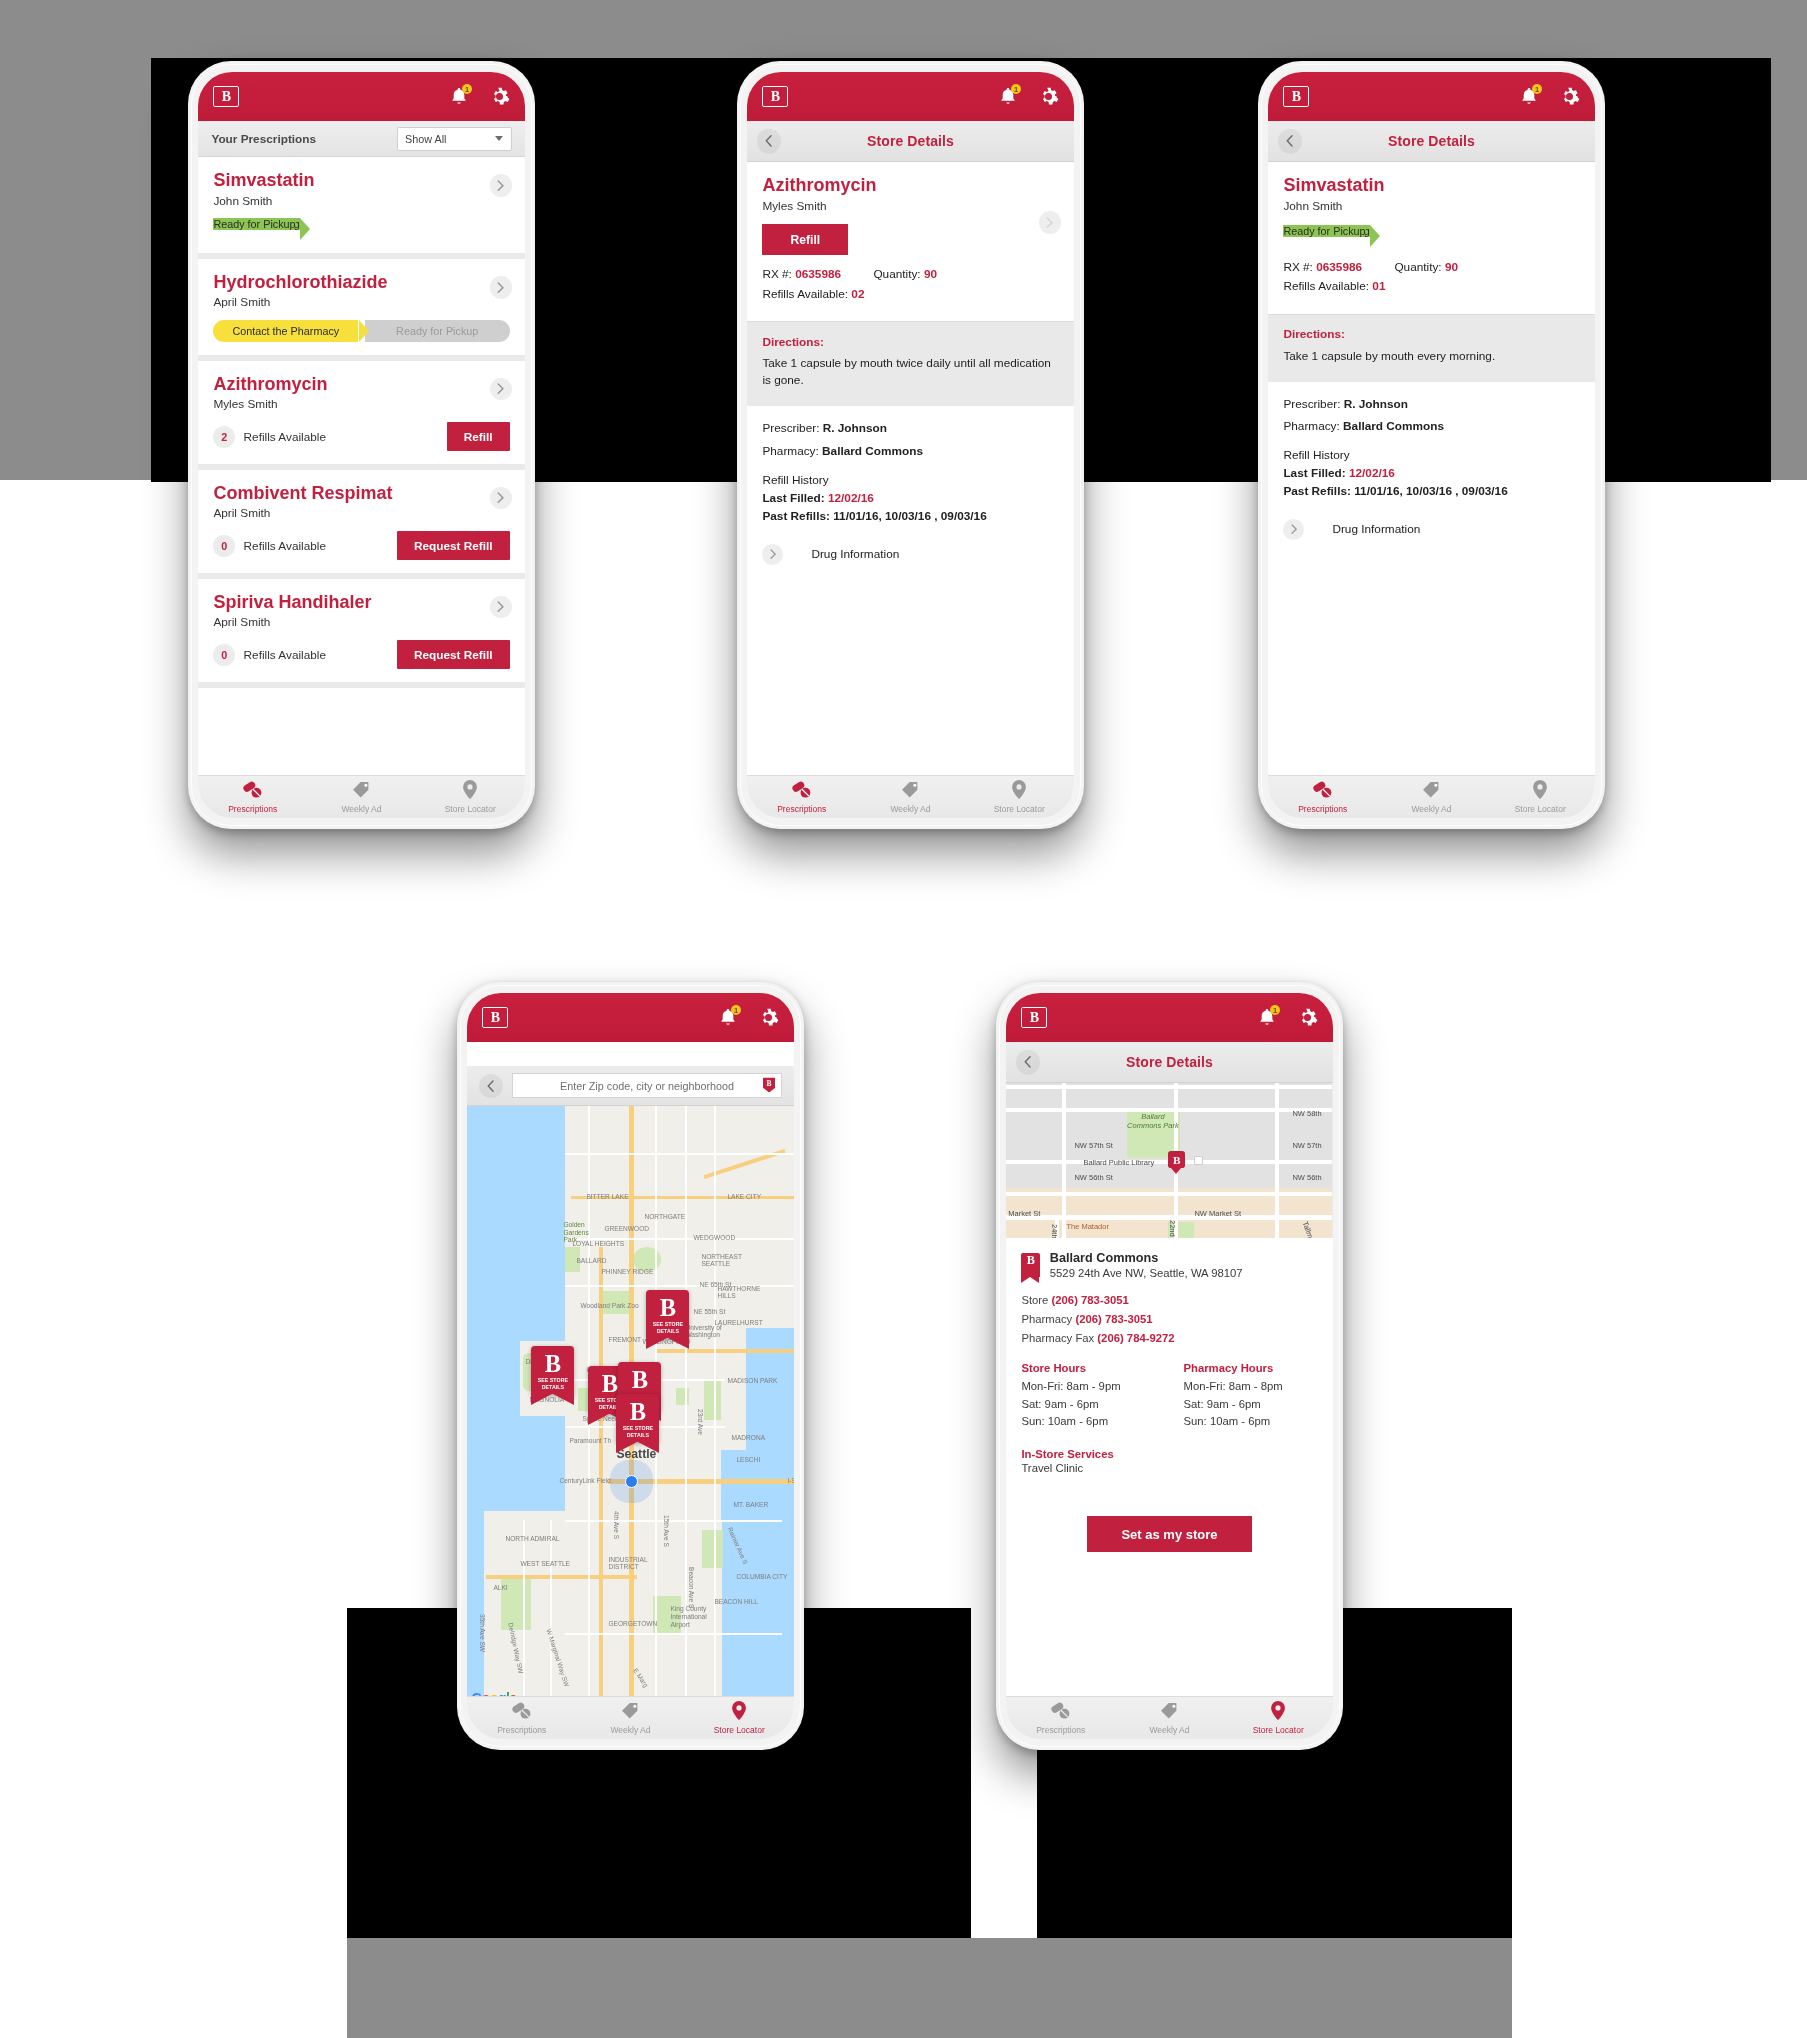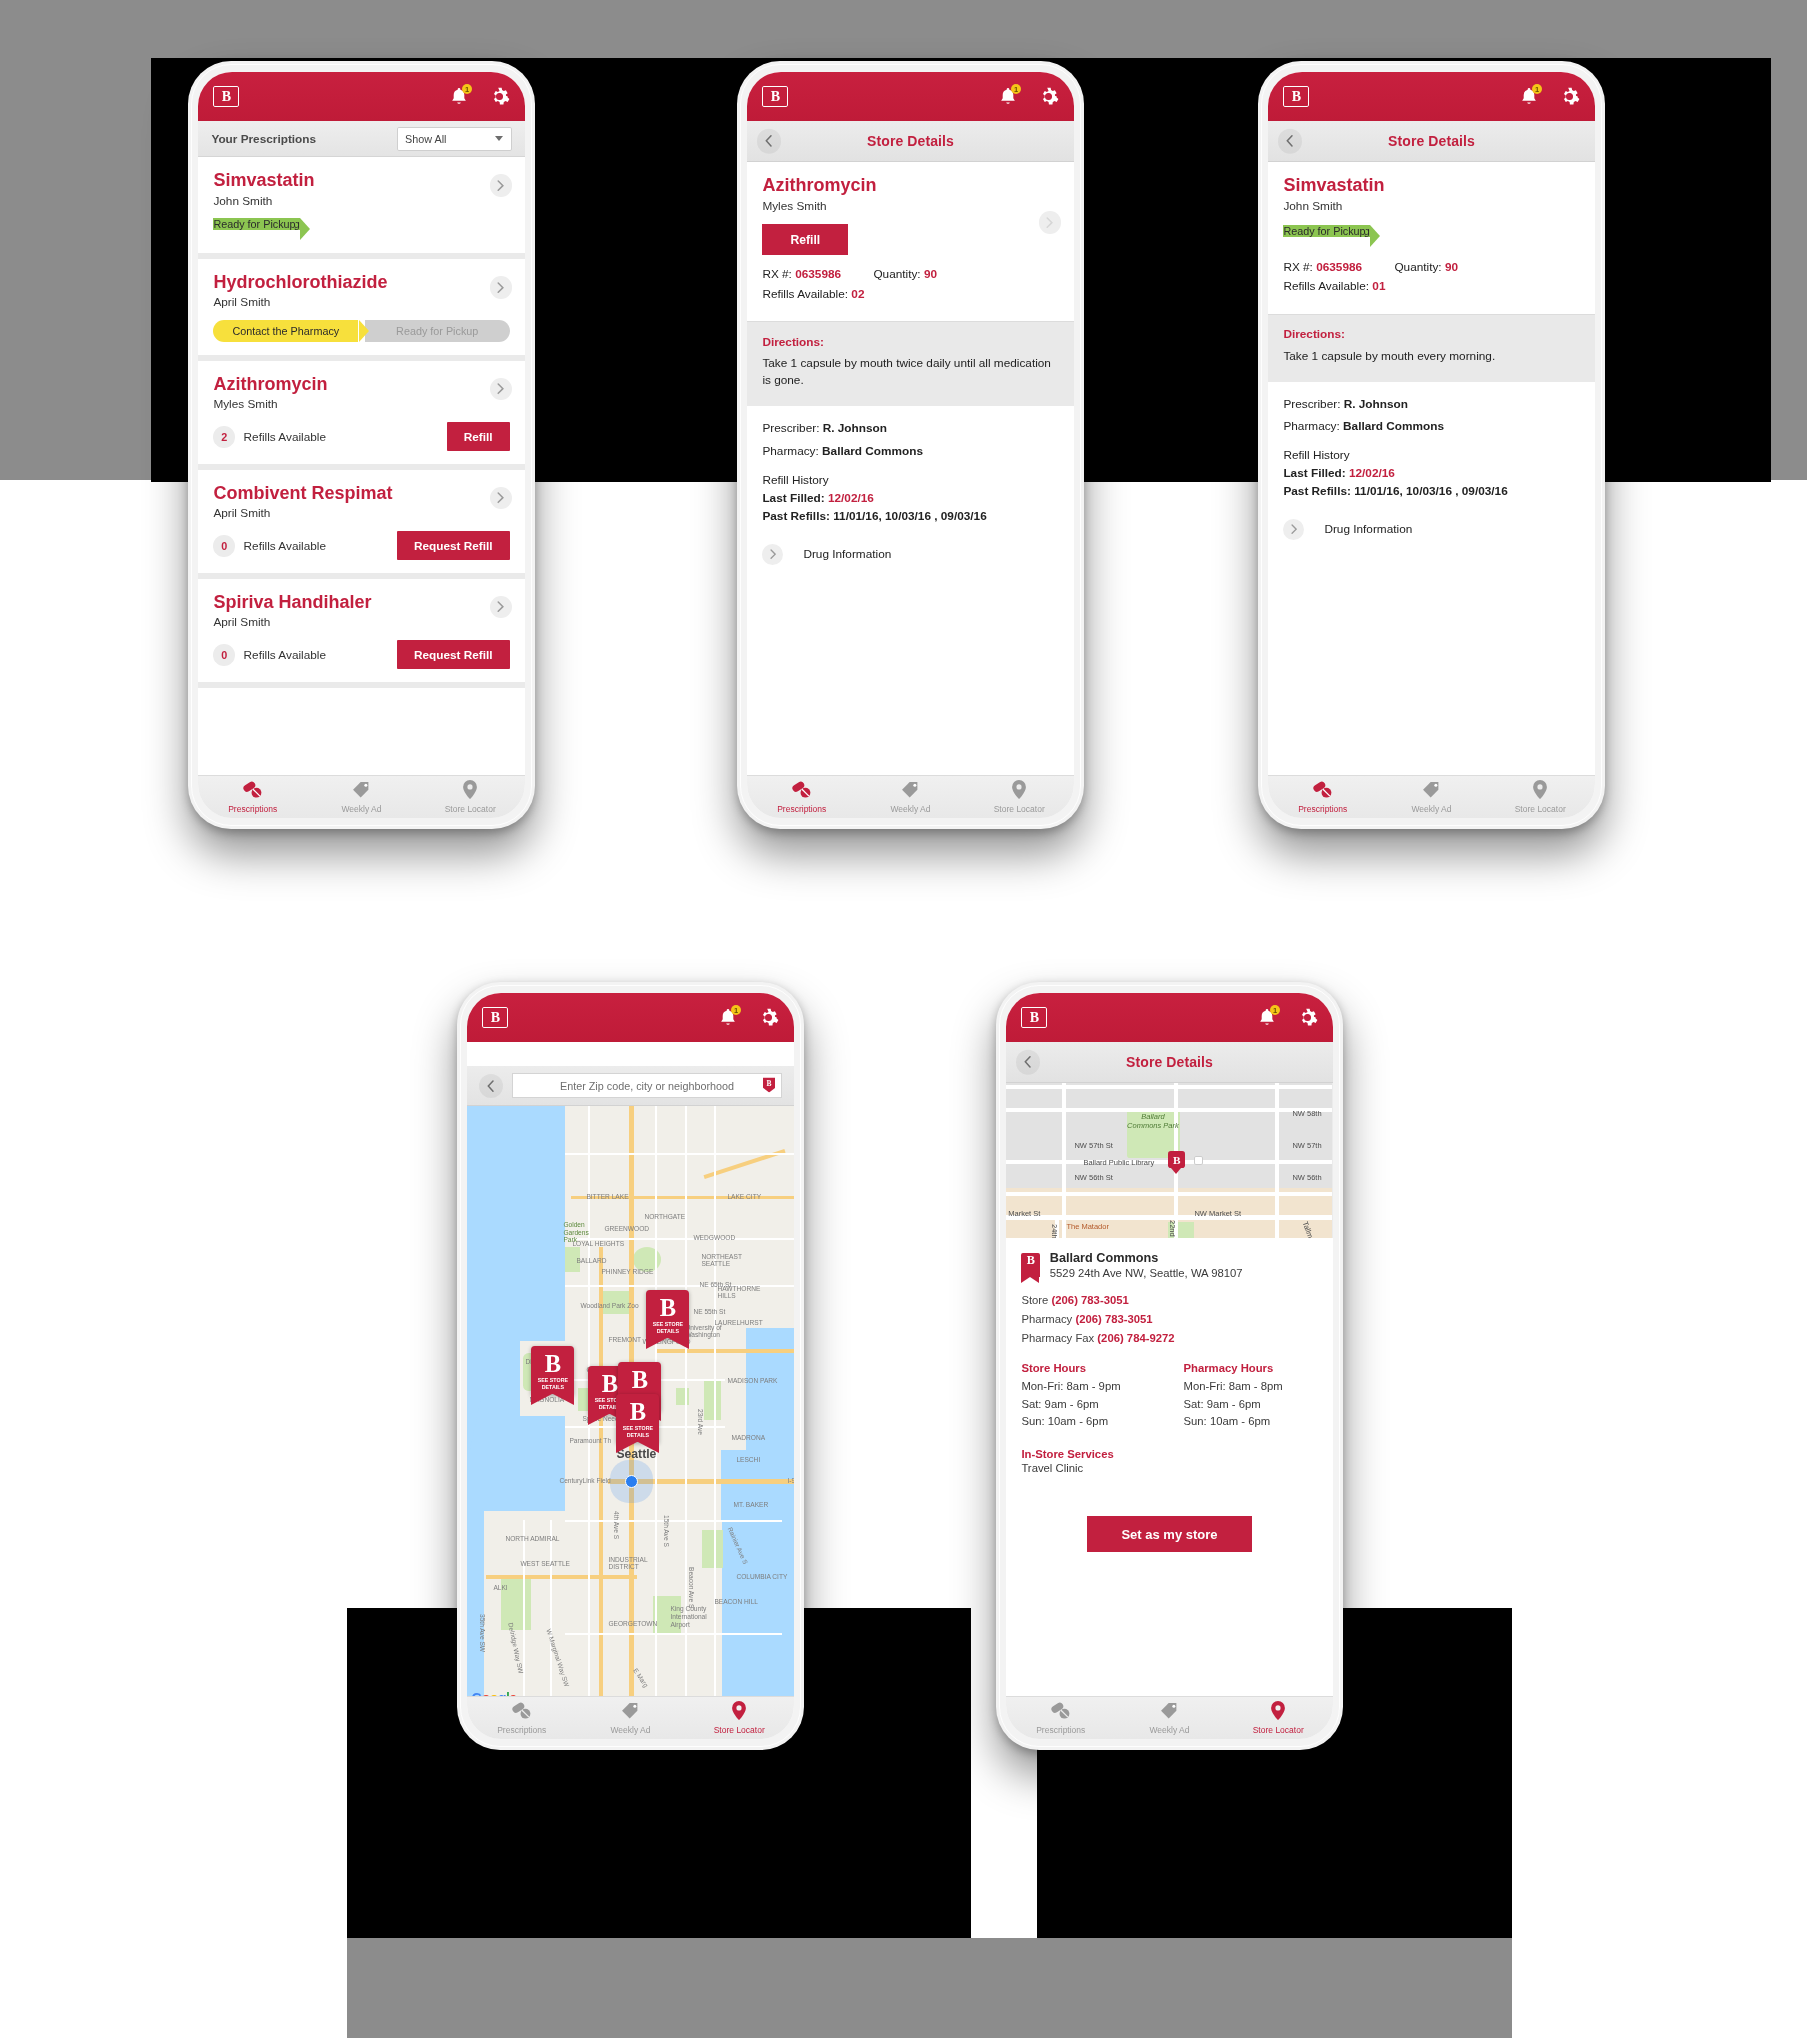--- a/index.html
+++ b/index.html
@@ -139,21 +139,21 @@
   .directions{
     background:#e9e9e9; padding:12.2px 15px 17px 15px; border-top:0.9px solid #dcdcdc;
   }
   .dir-title{ font-size:11.8px; font-weight:bold; color:#c2203f; margin-bottom:6.6px;}
   .dir-text{ font-size:11.8px; color:#222; line-height:1.45;}
   .detail-body{ background:#fff; padding:15px; flex:1 1 auto;}
   .detail-body p{ font-size:11.8px; color:#222; margin-bottom:8.5px;}
   .detail-body b{ font-weight:bold;}
   .hist{ margin-top:15px;}
   .hist .h{ font-size:11.8px; color:#222; margin-bottom:3.8px;}
-  .druginfo{ margin-top:21px; display:flex; align-items:center; gap:20px;}
+  .druginfo{ margin-top:21px; display:flex; align-items:center; gap:28px;}
   .druginfo .circ{
     width:21px;height:21px;border-radius:50%;background:#eeeeee;
     display:flex;align-items:center;justify-content:center;}
   .druginfo span{ font-size:11.8px;color:#222;}
   .btn-refill-detail{
     margin-top:11.3px; background:#c2203f; color:#fff; font-weight:bold;
     font-size:12.2px; border:0; padding:8.5px 28px; cursor:pointer;
   }
 
   

